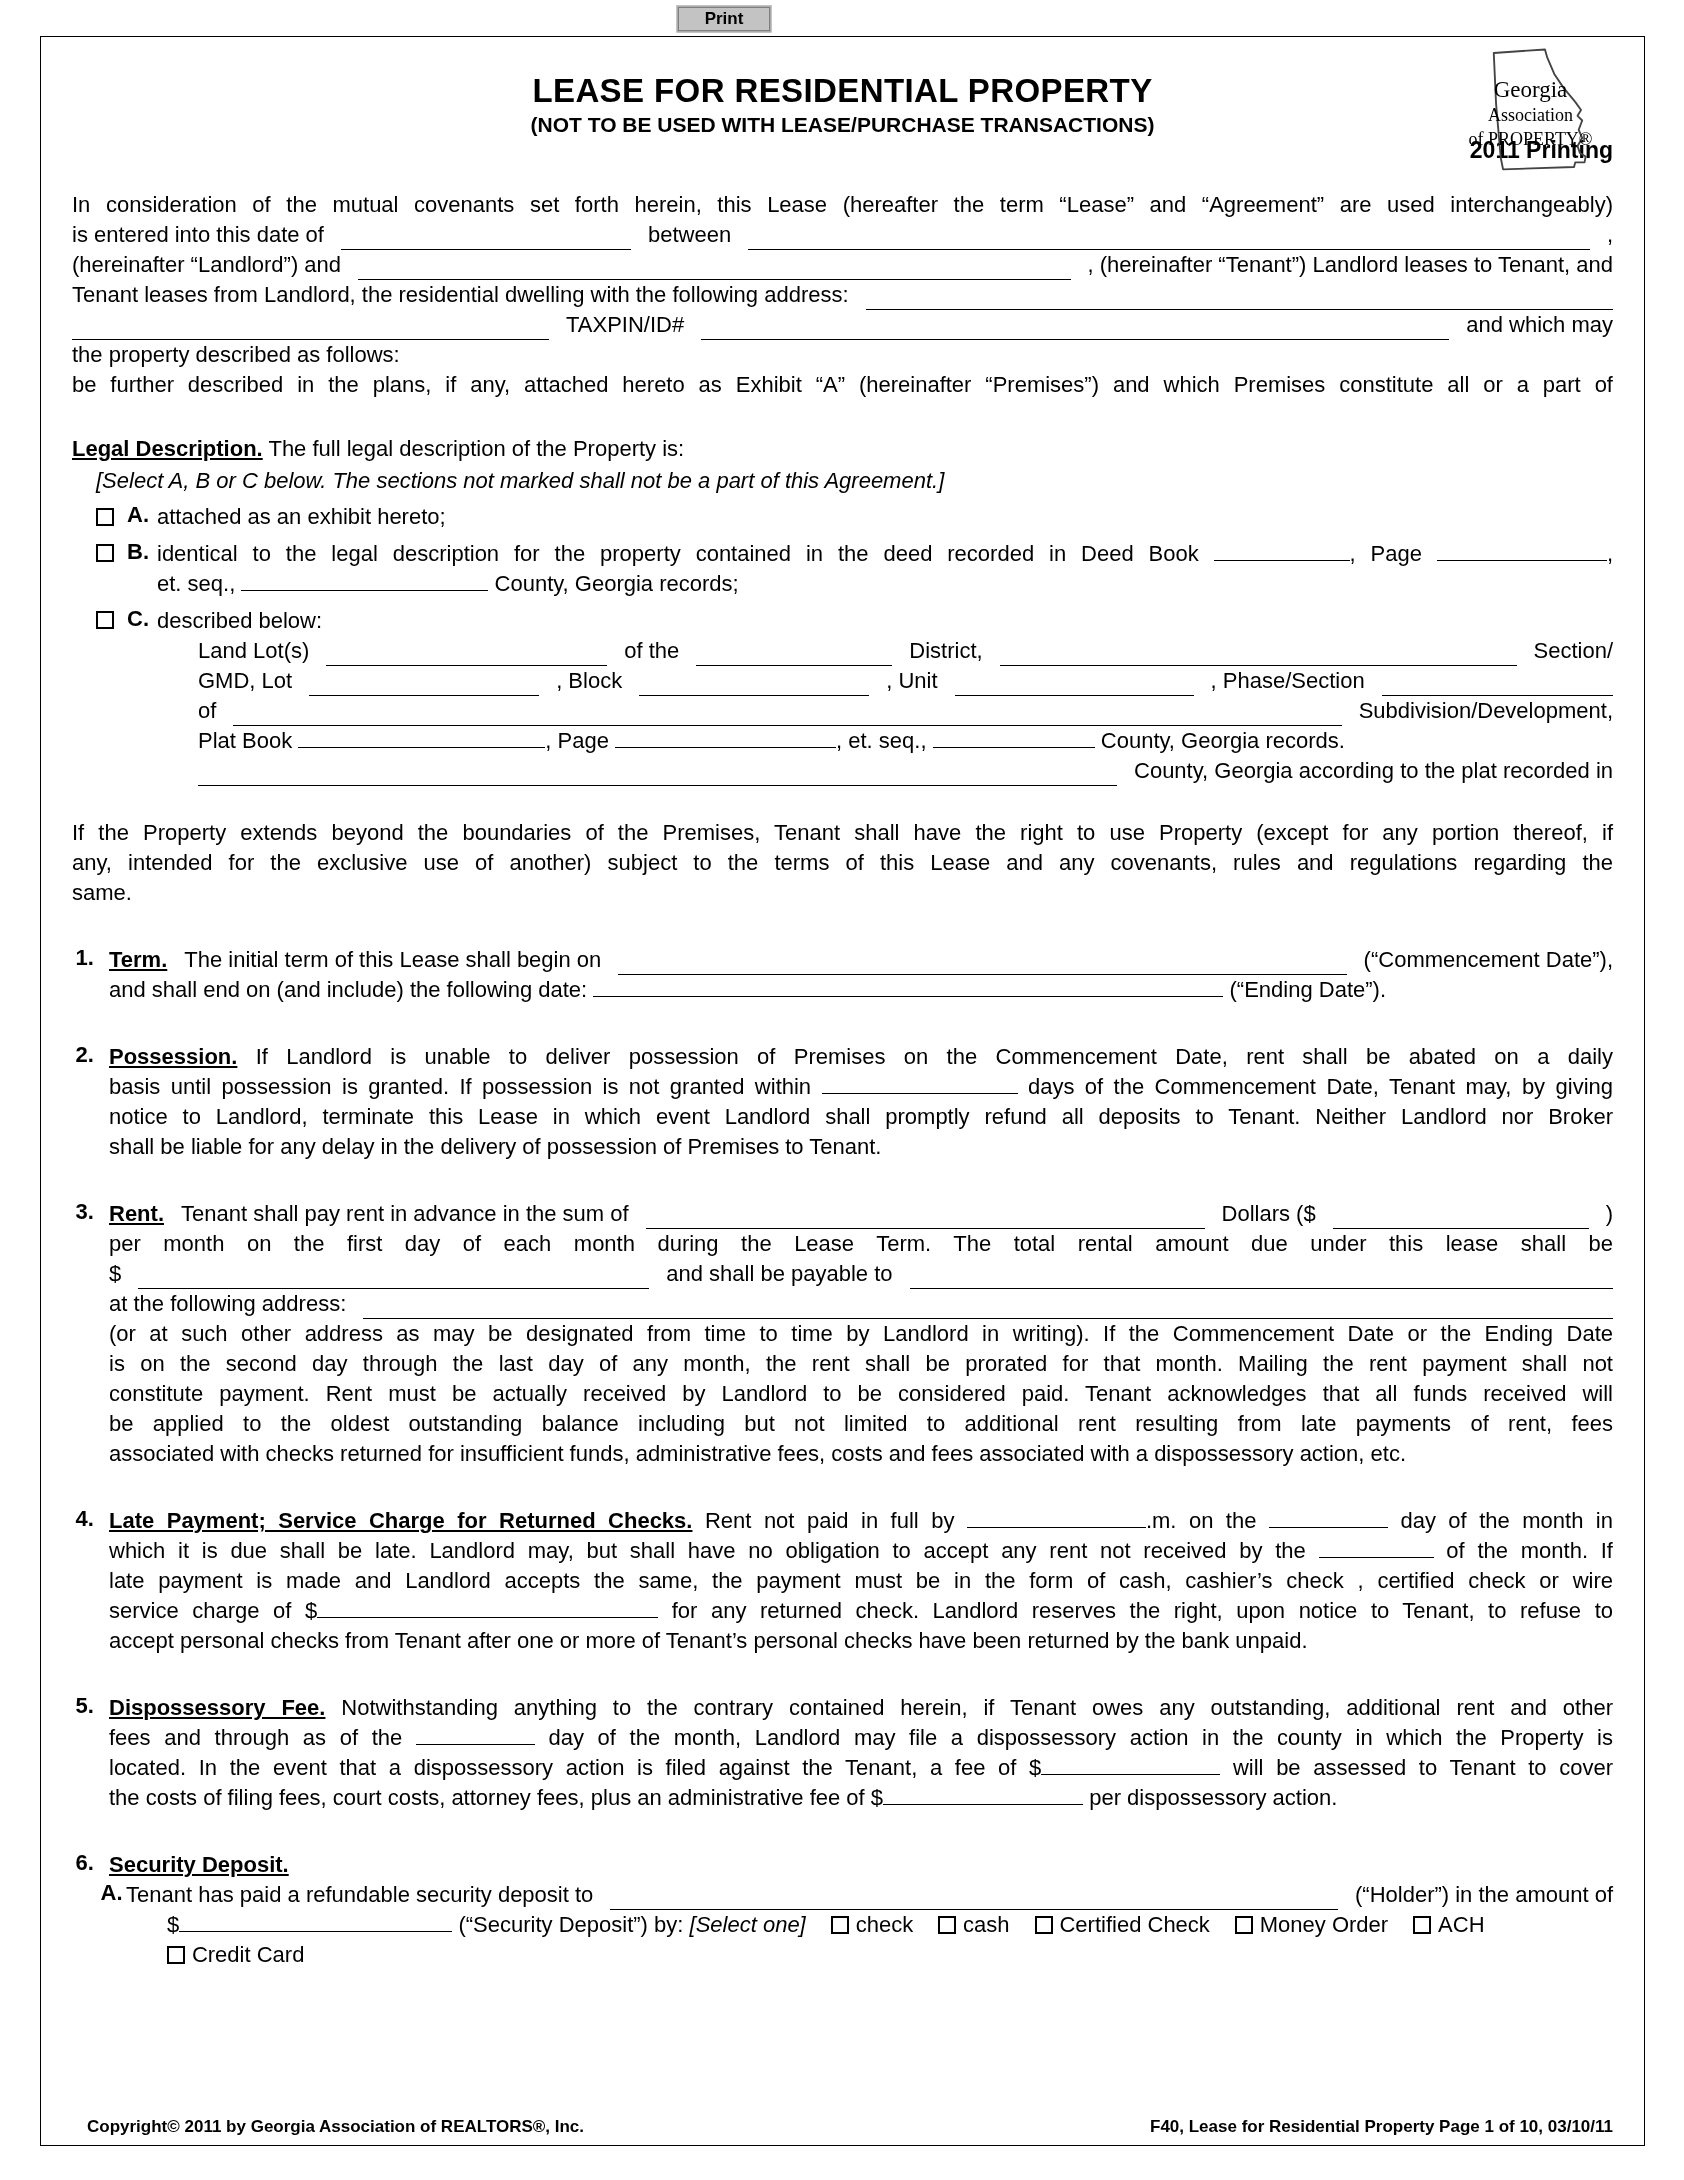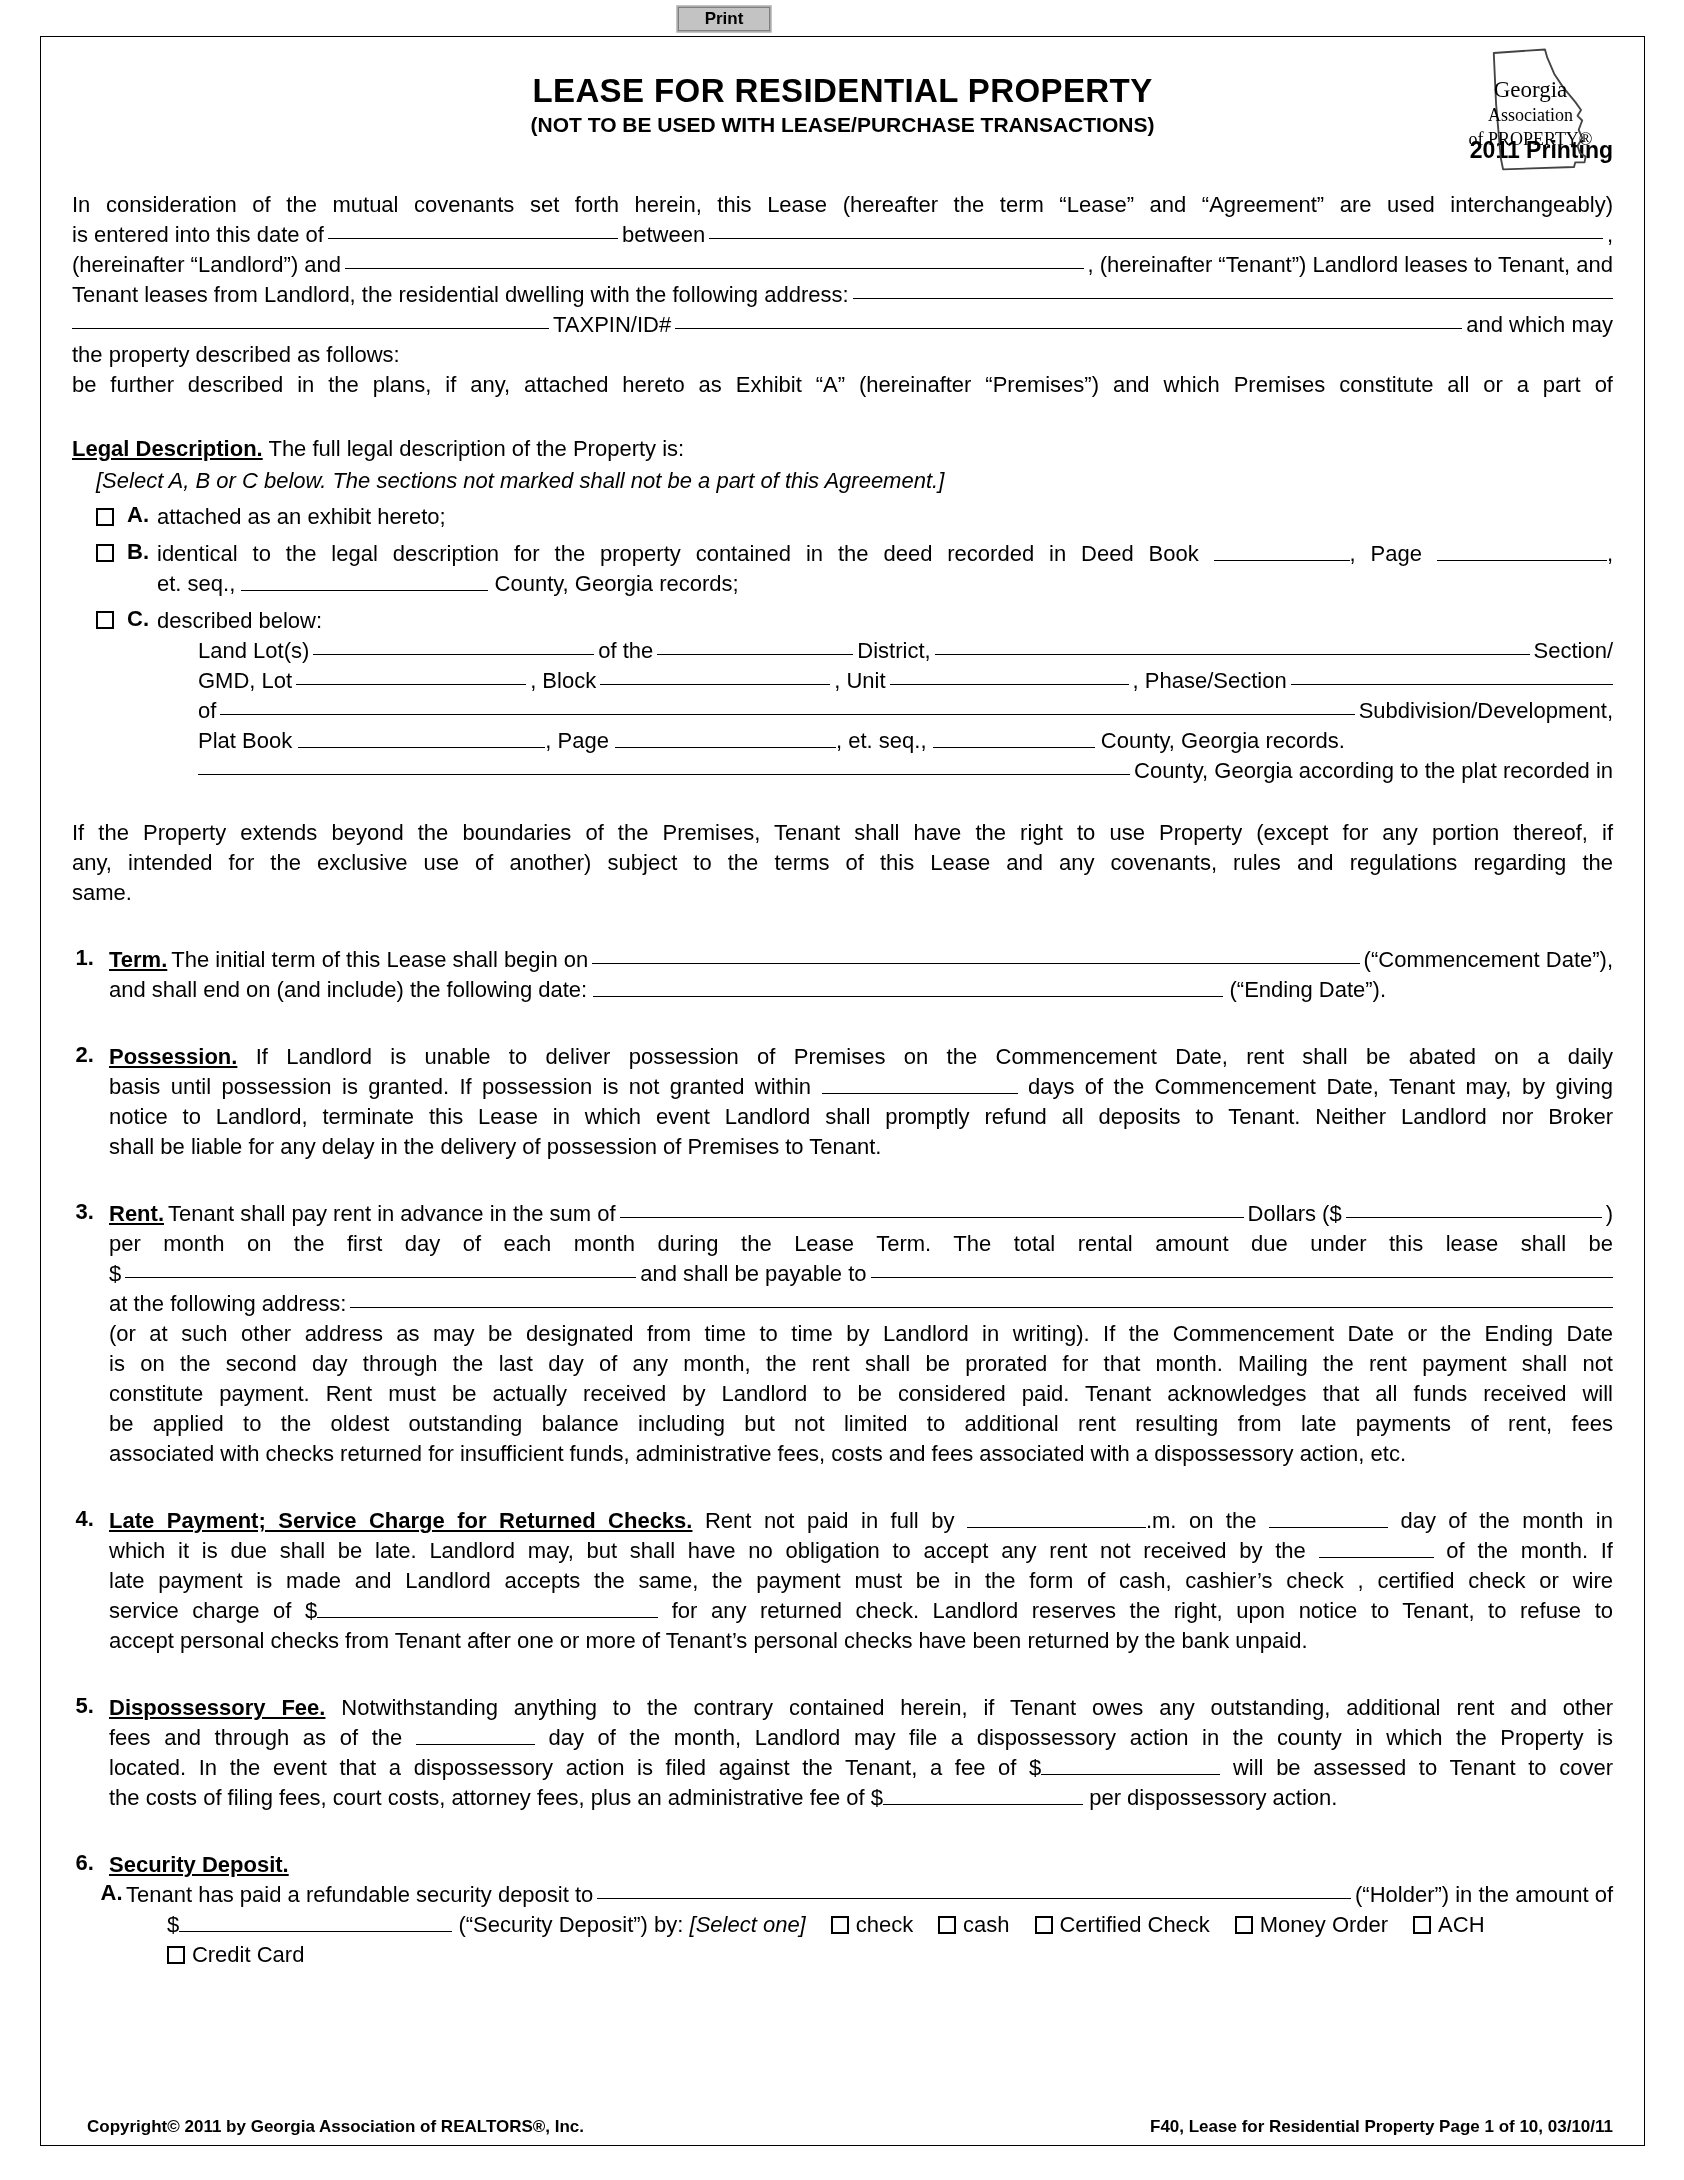--- a/index.html
+++ b/index.html
@@ -27,21 +27,21 @@
   .logo { position:absolute; top:8.5px; right:37px; width:153px; height:128px; }
   .logo svg { position:absolute; top:0; left:8.5px; }
   .logo-text { position:absolute; top:31px; left:0; width:100%; text-align:center;
     font-family:"Liberation Serif", serif; }
   .logo-text .g { font-size:23px; }
   .logo-text .a { font-size:18px; margin-top:2.6px; }
   .printing { text-align:right; font-size:23px; font-weight:bold; }
 
   .line { line-height:30px; min-height:30px; }
   .jl { text-align:justify; text-align-last:justify; }
-  .fl { display:flex; align-items:flex-start; gap:4px; }
+  .fl { display:flex; align-items:flex-end; gap:17px; }
   .fl > * { flex:0 0 auto; }
   .fl .t { white-space:nowrap; }
   .bl { display:inline-block; height:19px; border-bottom:1.7px solid #000; }
   .fl .bl.fill { flex:1 1 51px; }
   .hd { font-weight:bold; text-decoration:underline; }
   .it { font-style:italic; }
   .cb { display:inline-block; width:18px; height:18px; border:2.6px solid #000;
         background:#fff; vertical-align:-1.7px; }
 
   .intro { margin-top:25.6px; }

